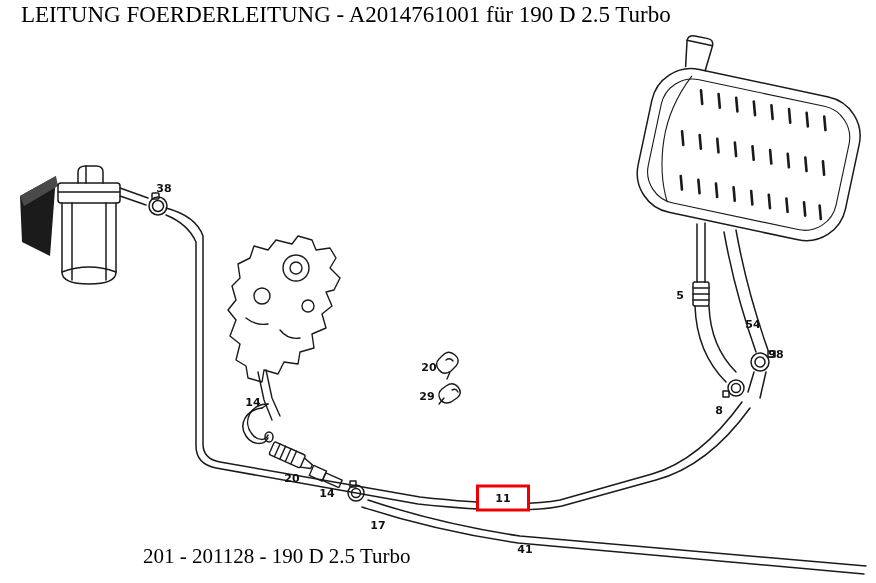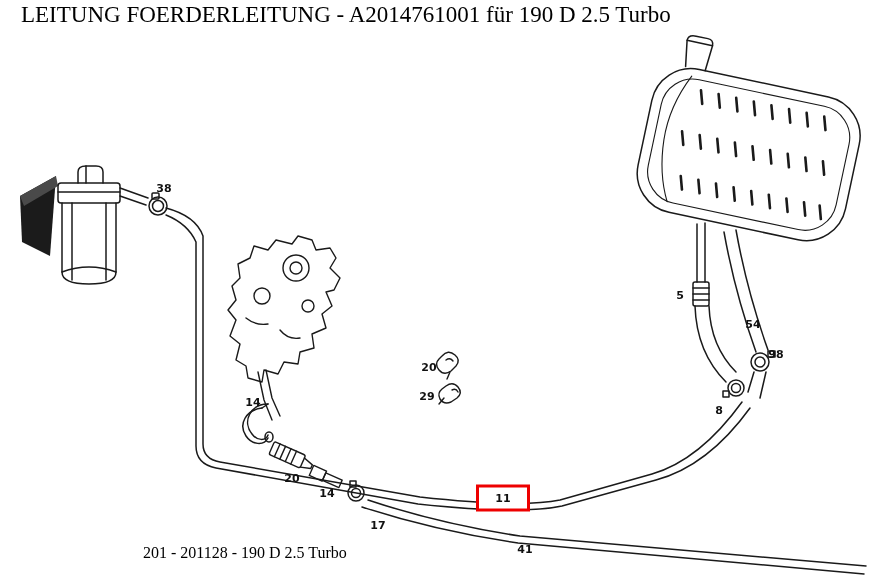--- a/index.html
+++ b/index.html
@@ -8,21 +8,21 @@
   .page-title{position:absolute;left:21px;top:2px;margin:0;font-family:"Liberation Serif",serif;
               font-weight:normal;font-size:23px;line-height:1.1;color:#000;white-space:nowrap}
   .drawing{position:absolute;left:0;top:0}
   .callout-layer{position:absolute;left:0;top:0;width:876px;height:449px}
   .callout{position:absolute;transform:translate(-50%,-50%);
            font-family:"DejaVu Sans",sans-serif;font-weight:bold;font-size:11px;color:#111;
            line-height:1;padding:1px 2px;background:transparent;cursor:pointer}
   .callout.highlighted{min-width:54px;min-height:27px;display:flex;align-items:center;justify-content:center;
            border:3px solid #e00;background:#ffffff;z-index:5}
   .footer{position:absolute;left:143px;top:544px;font-family:"Liberation Serif",serif;
-          font-size:16px;color:#000;white-space:nowrap}
+          font-size:21px;color:#000;white-space:nowrap}
 </style>
 </head>
 <body>
 
 <div class="canvas">
 
   <h1 class="page-title">LEITUNG FOERDERLEITUNG - A2014761001 für 190 D 2.5 Turbo</h1>
 
   <svg class="drawing" width="876" height="583" viewBox="0 0 876 583" xmlns="http://www.w3.org/2000/svg">
 

